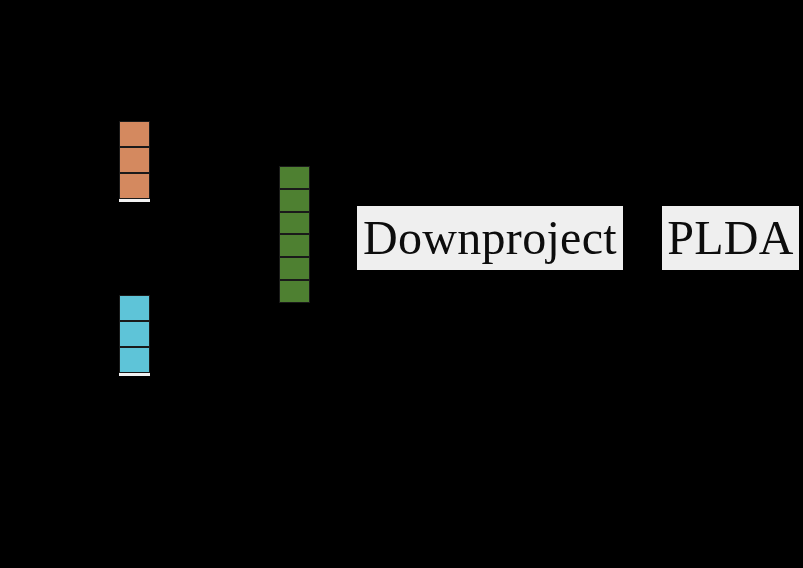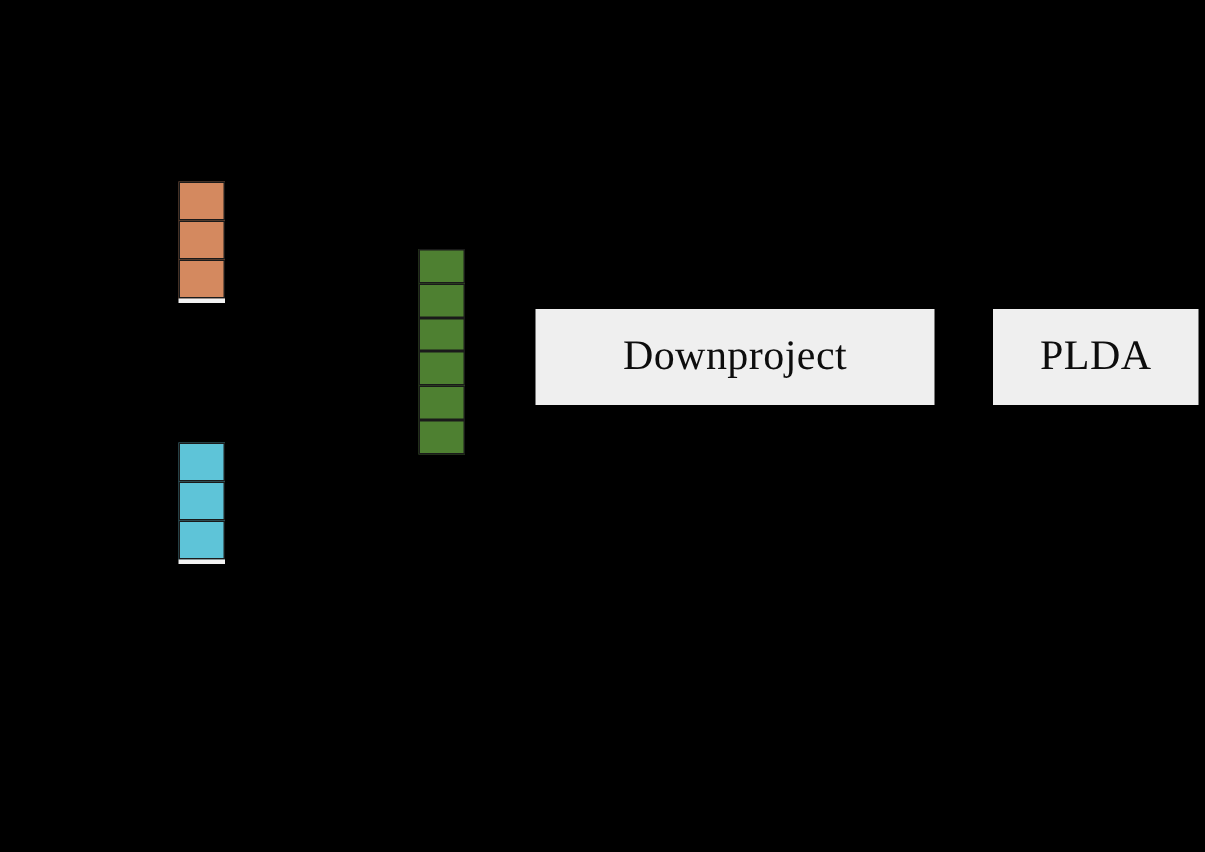--- a/index.html
+++ b/index.html
@@ -90,21 +90,21 @@
 
   
   .process-box {
     position: absolute;
     background: #efefef;
     color: #0d0d0d;
     display: flex;
     align-items: center;
     justify-content: center;
     font-family: "Liberation Serif", serif;
-    font-size: 28px;
+    font-size: 48px;
     line-height: 1;
     letter-spacing: 0.3px;
     white-space: nowrap;
     box-sizing: border-box;
   }
 
   #box-downproject {
     left: 357px;
     top: 206px;
     width: 266px;

